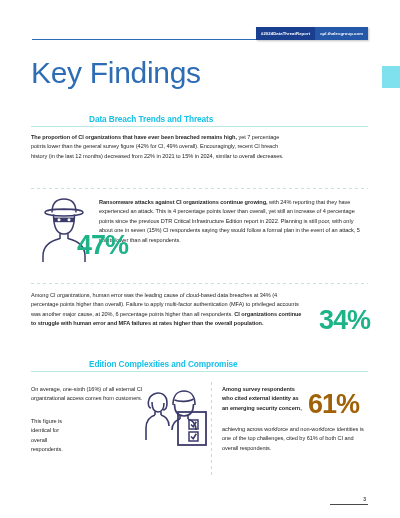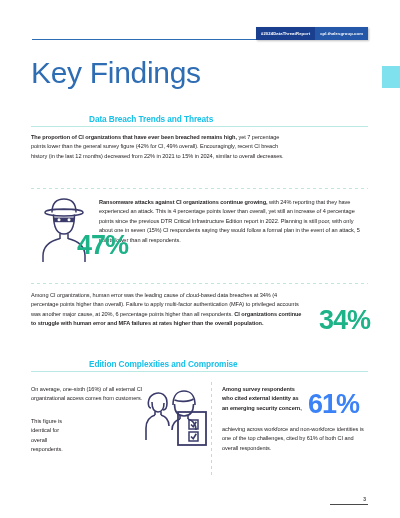--- a/index.html
+++ b/index.html
@@ -36,21 +36,21 @@
   
   .dash-rule{position:absolute;left:31px;width:337px;height:1px;
              background:repeating-linear-gradient(to right,#bfe6dd 0 3px,transparent 3px 6px);}
 
   
   .blk{position:absolute;}
   .ptxt{font-size:5.6px;line-height:9.4px;color:#231f20;letter-spacing:-0.05px;}
   .ptxt b{font-weight:bold;}
   .bignum{font-size:27px;font-weight:bold;line-height:1;letter-spacing:-1px;}
   .green{color:#1db288;}
-  .magenta{color:#3b82f6;}
+  .magenta{color:#a16207;}
 
   
   .illus{position:absolute;}
 
   
   .vdots{position:absolute;width:1px;
          background:repeating-linear-gradient(to bottom,#e9c6d8 0 3px,transparent 3px 6px);}
 
   
   .foot-rule{position:absolute;right:32px;bottom:13px;width:38px;height:1.3px;background:#4a4a4a;}

